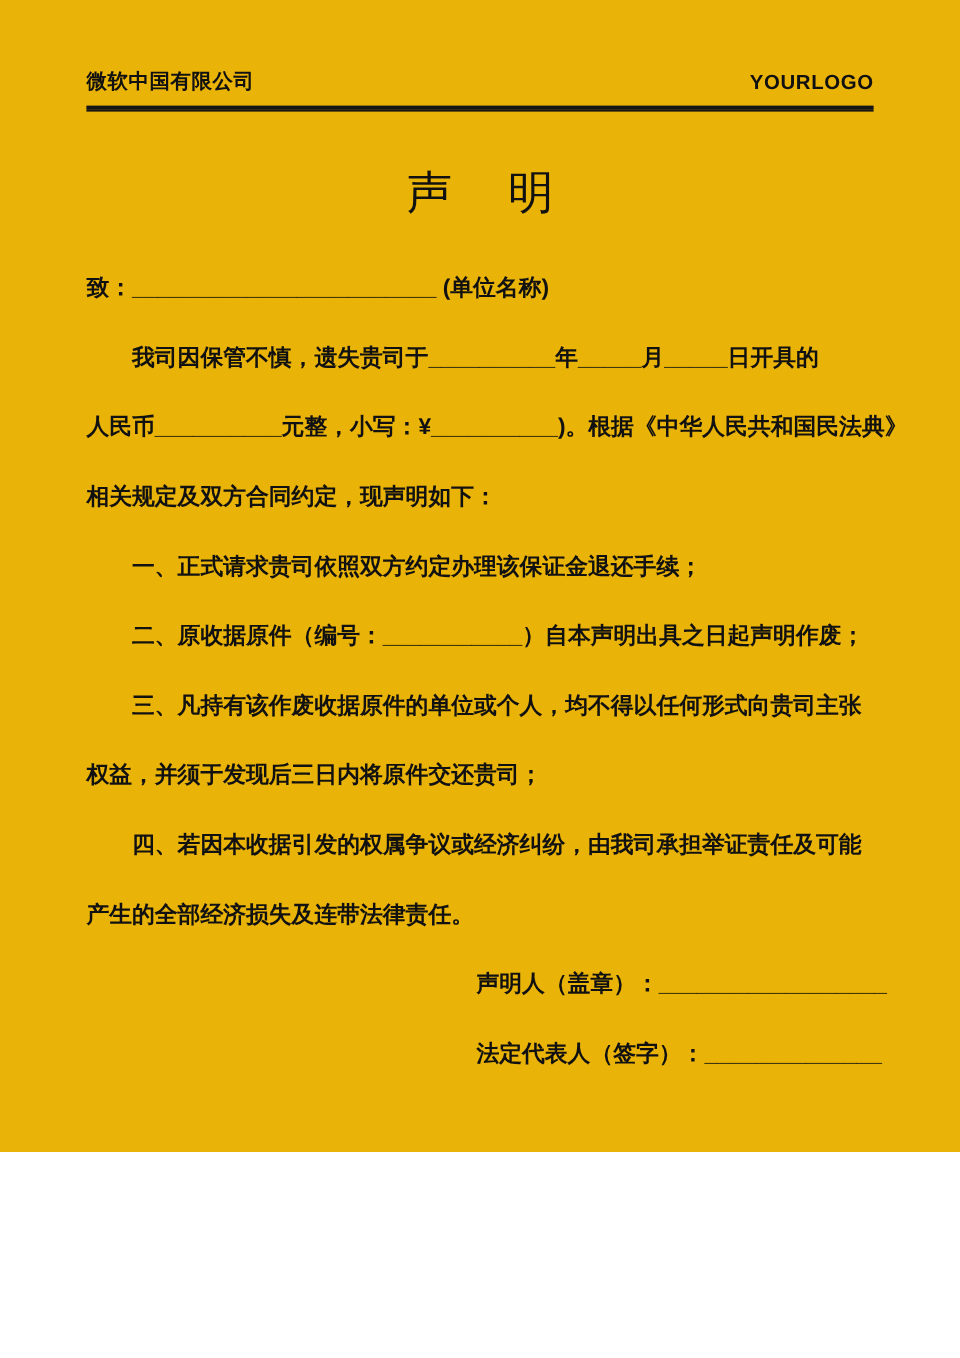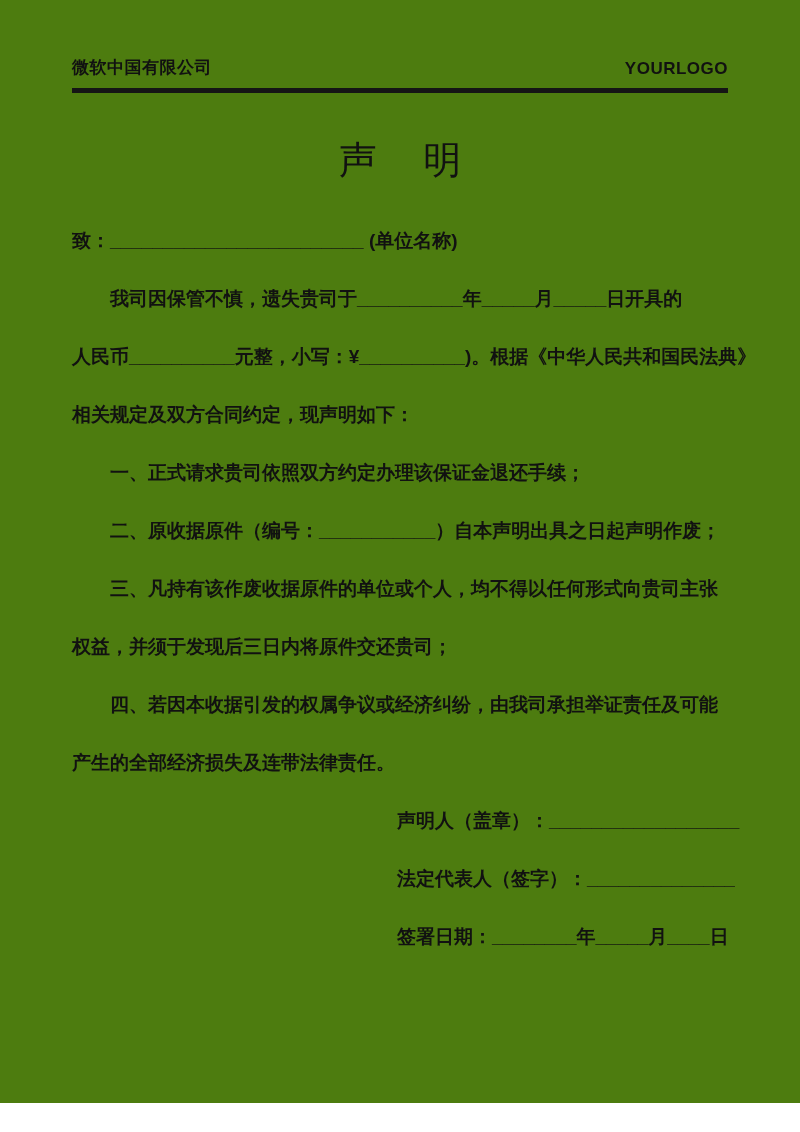--- a/index.html
+++ b/index.html
@@ -4,23 +4,23 @@
 <style>
   * { margin: 0; padding: 0; box-sizing: border-box; }
   html, body { background: #ffffff; }
   body {
     font-family: "Liberation Sans", "DejaVu Sans", sans-serif;
     color: #111111;
   }
   .page {
     position: relative;
     width: 800px;
-    height: 1103px;
+    height: 960px;
     margin: 0 auto;
-    background: #4d7c0f;
+    background: #eab308;
     padding: 56px 72px 0 72px;
     overflow: hidden;
   }
   .letterhead {
     display: flex;
     justify-content: space-between;
     align-items: flex-end;
     font-size: 17px;
     font-weight: bold;
     letter-spacing: 0.5px;
@@ -78,16 +78,15 @@
     <div class="line indent">二、原收据原件（编号：___________）自本声明出具之日起声明作废；</div>
     <div class="line indent">三、凡持有该作废收据原件的单位或个人，均不得以任何形式向贵司主张</div>
     <div class="line">权益，并须于发现后三日内将原件交还贵司；</div>
     <div class="line indent">四、若因本收据引发的权属争议或经济纠纷，由我司承担举证责任及可能</div>
     <div class="line">产生的全部经济损失及连带法律责任。</div>
   </div>
 
   <div class="signature-block">
     <div class="line">声明人（盖章）：__________________</div>
     <div class="line">法定代表人（签字）：______________</div>
-    <div class="line">签署日期：________年_____月____日</div>
   </div>
 
 </div>
 
 </body></html>

